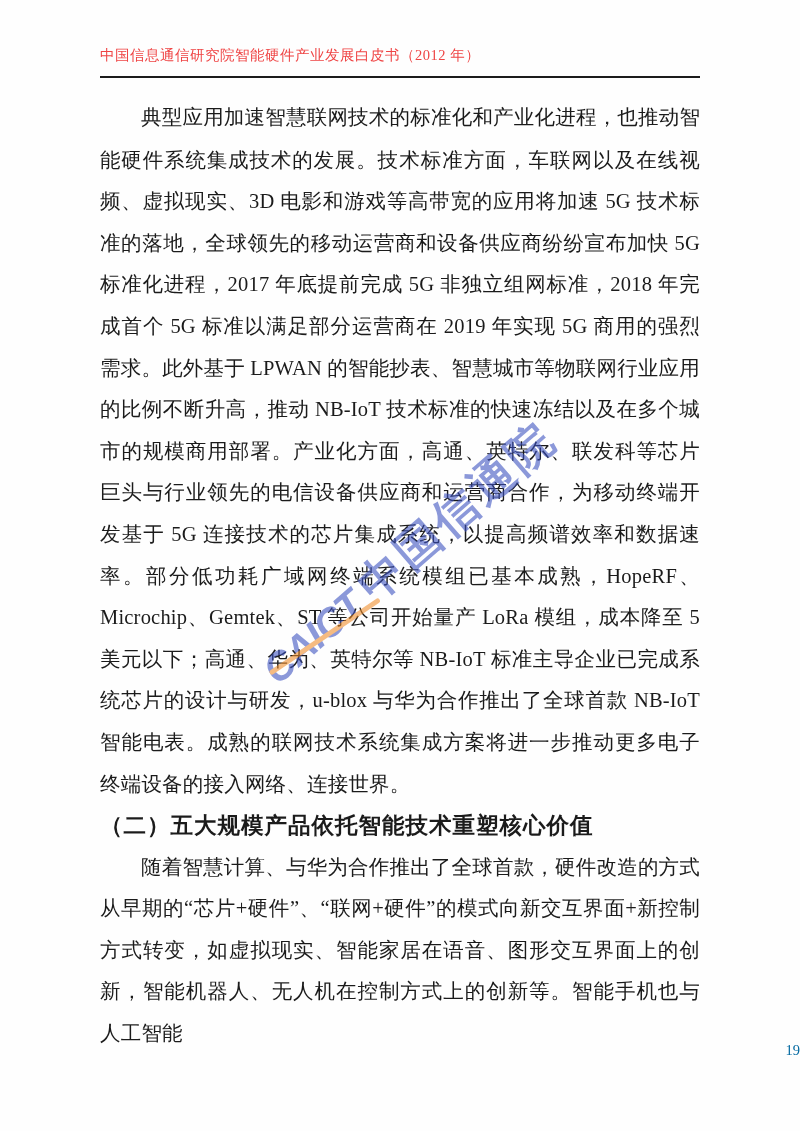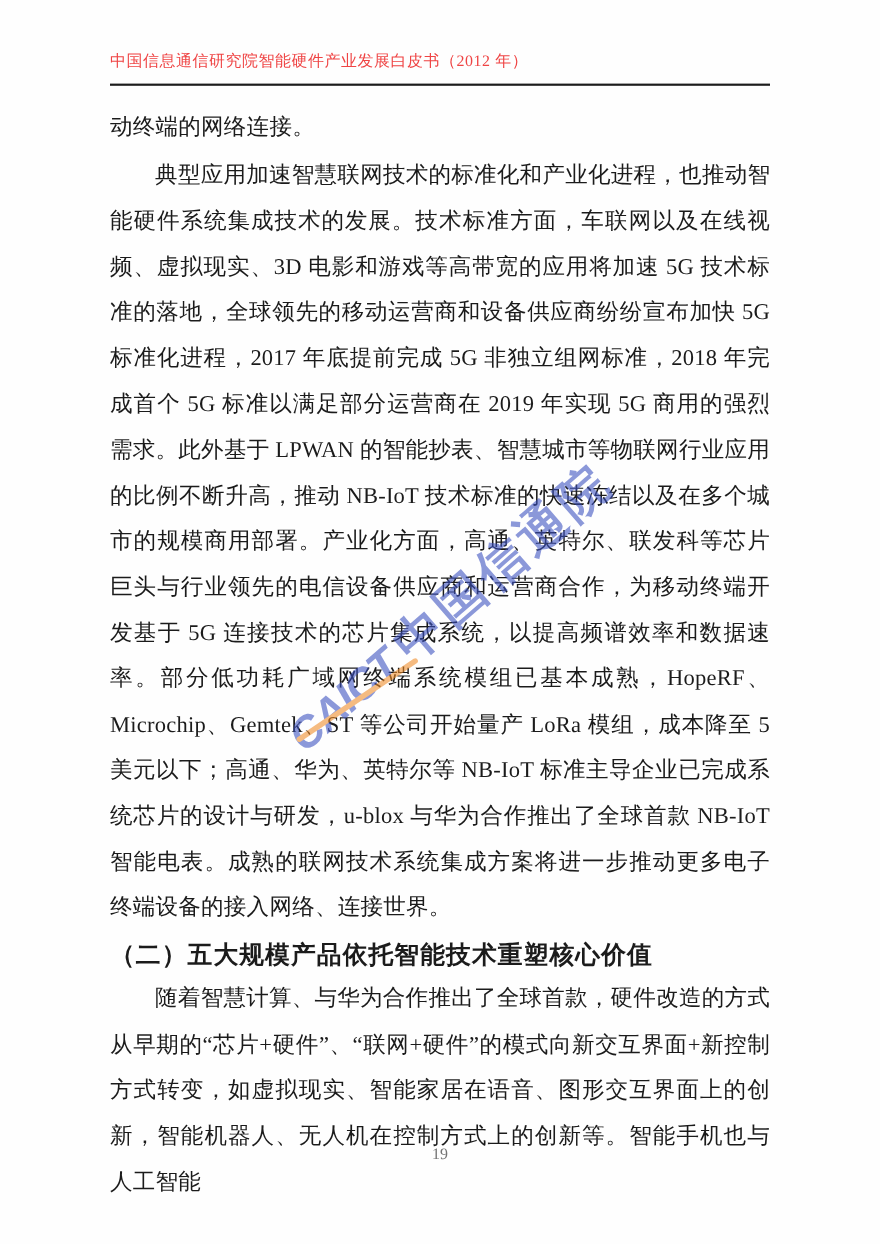--- a/index.html
+++ b/index.html
@@ -96,38 +96,37 @@
     height: 5px;
     border-radius: 3px;
     background: var(--watermark-orange, #f08c28);
     transform: rotate(7deg);
   }
   .footer {
     position: absolute;
     left: 0;
     top: 1042px;
     width: 800px;
-    text-align: center;
+    text-align: right;
     font-size: 14.5px;
-    color: #737373;
+    color: #0369a1;
   }
 </style>
 </head>
 <body>
 
 <div class="page">
 
   <div class="header">
     <span>中国信息通信研究院</span>
     <span>智能硬件产业发展白皮书（2012 年）</span>
   </div>
   <div class="header-rule"></div>
 
   <div class="content">
-    <p>动终端的网络连接。</p>
     <p class="indent"><span class="bold-lead">典型应用加速智慧联网技术的标准化和产业化进程，也推动智能硬件系统集成技术的发展。</span><span>技术标准方面，车联网以及在线视频、虚拟现实、3D 电影和游戏等高带宽的应用将加速 5G 技术标准的落地，全球领先的移动运营商和设备供应商纷纷宣布加快 5G 标准化进程，2017 年底提前完成 5G 非独立组网标准，2018 年完成首个 5G 标准以满足部分运营商在 2019 年实现 5G 商用的强烈需求。此外基于 LPWAN 的智能抄表、智慧城市等物联网行业应用的比例不断升高，推动 NB-IoT 技术标准的快速冻结以及在多个城市的规模商用部署。产业化方面，高通、英特尔、联发科等芯片巨头与行业领先的电信设备供应商和运营商合作，为移动终端开发基于 5G 连接技术的芯片集成系统，以提高频谱效率和数据速率。部分低功耗广域网终端系统模组已基本成熟，HopeRF、Microchip、Gemtek、ST 等公司开始量产 LoRa 模组，成本降至 5 美元以下；高通、华为、英特尔等 NB-IoT 标准主导企业已完成系统芯片的设计与研发，u-blox 与华为合作推出了全球首款 NB-IoT 智能电表。成熟的联网技术系统集成方案将进一步推动更多电子终端设备的接入网络、连接世界。</span></p>
     <p class="section-heading">（二）五大规模产品依托智能技术重塑核心价值</p>
     <p class="indent">随着智慧计算、与华为合作推出了全球首款，硬件改造的方式从早期的“芯片+硬件”、“联网+硬件”的模式向新交互界面+新控制方式转变，如虚拟现实、智能家居在语音、图形交互界面上的创新，智能机器人、无人机在控制方式上的创新等。智能手机也与人工智能</p>
   </div>
 
   <div class="watermark">
     <span class="wm-latin">CAICT</span>
     <span class="wm-swoosh"></span>
     <span class="wm-cn">中国信通院</span>
   </div>

